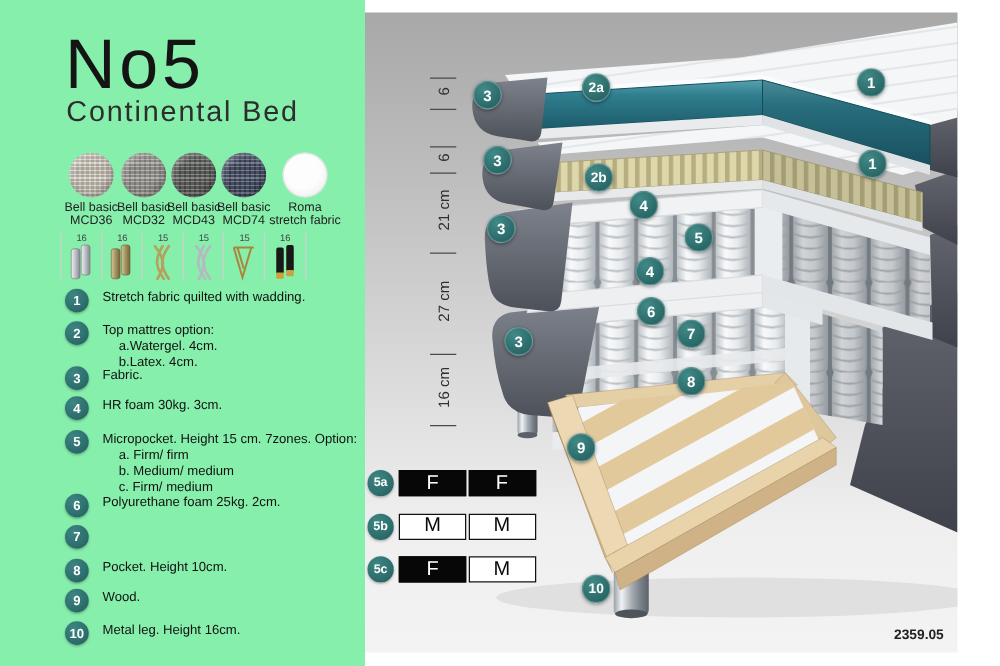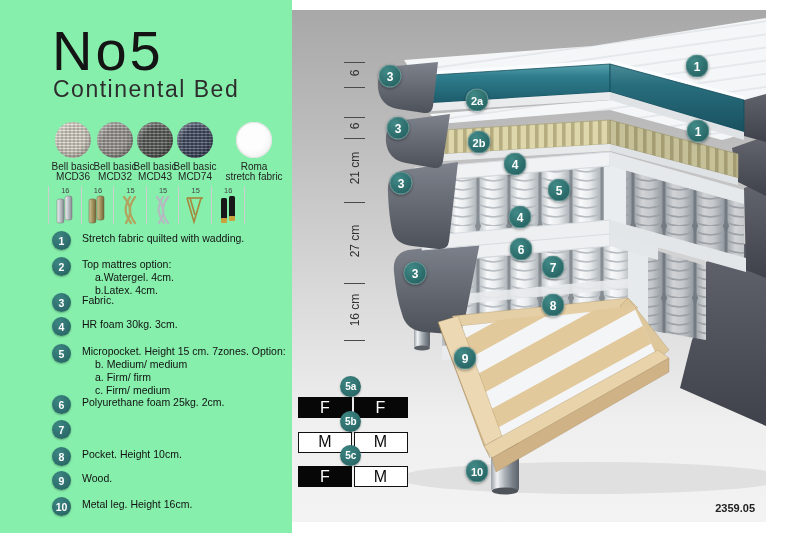--- a/index.html
+++ b/index.html
@@ -49,21 +49,21 @@
 
   .dbadge{position:absolute;width:23px;height:23px;border-radius:50%;
      transform:translate(-50%,-50%);
      background:radial-gradient(circle at 35% 28%, #418a87, #2d6e6d 60%, #225a59);
      color:#fff;font-weight:bold;font-size:12px;display:flex;align-items:center;
      justify-content:center;box-shadow:0 1px 3px rgba(0,0,0,.4);
      border:1px solid rgba(255,255,255,.25);box-sizing:border-box;}
   .dbadge.small-text{font-size:11px;}
 
   .firmness{position:absolute;left:2px;top:366px;}
-  .frow{display:flex;align-items:center;height:21px;margin-bottom:13.5px;flex-direction:column;}
+  .frow{display:flex;align-items:center;height:21px;margin-bottom:13.5px;}
   .fbadge{width:21px;height:21px;border-radius:50%;flex:0 0 21px;
      background:radial-gradient(circle at 35% 28%, #3c8582, #2d6e6d 62%, #235a59);
      color:#fff;font-size:10px;font-weight:bold;display:flex;align-items:center;
      justify-content:center;box-shadow:0 1px 2px rgba(0,0,0,.3);}
   .fbar{display:flex;margin-left:4px;}
   .fcell{width:54px;height:21px;display:flex;align-items:center;justify-content:center;
      font-size:16px;box-sizing:border-box;}
   .fcell.black{background:#070707;color:#fff;border:1px solid #070707;}
   .fcell.white{background:#fff;color:#0a0a0a;border:1.6px solid #111;}
   .fcell + .fcell{margin-left:1.5px;}
@@ -86,21 +86,21 @@
                  <div class="lbl">Bell basic<br>MCD32</div>
       </div>
       <div class="swatch" style="left: 125px;">
         <div class="circ" style="background-color:#595b57"></div>
                  <div class="lbl">Bell basic<br>MCD43</div>
       </div>
       <div class="swatch" style="left: 165px;">
         <div class="circ" style="background-color:#3f4961"></div>
                  <div class="lbl">Bell basic<br>MCD74</div>
       </div>
-      <div class="swatch plain" style="left: 224px;">
+      <div class="swatch plain" style="left: 214px;">
         <div class="circ" style="background-color:#fdfdfd"></div>
                  <div class="lbl">Roma<br>stretch fabric</div>
       </div>
     </div>
   <div class="legs-row" id="legs-row">
       <div class="leg-cell">
         <span class="leg-num">16</span>
                  <span class="leg-glyph"><svg width="22" height="30" viewBox="0 0 22 30">
             <defs>
               <linearGradient id="ls" x1="0" x2="1">
@@ -182,22 +182,22 @@
         <span class="lbadge">3</span>
                    <div class="ltext">Fabric.</div>
       </div>
       <div class="legend-item" style="top: 318px;">
         <span class="lbadge">4</span>
                    <div class="ltext">HR foam 30kg. 3cm.</div>
       </div>
       <div class="legend-item" style="top: 345px;">
         <span class="lbadge">5</span>
                    <div class="ltext">Micropocket. Height 15 cm. 7zones. Option:</div>
+        <div class="lsub">a. Firm/ firm</div>
         <div class="lsub">b. Medium/ medium</div>
-        <div class="lsub">a. Firm/ firm</div>
         <div class="lsub">c. Firm/ medium</div>
       </div>
       <div class="legend-item" style="top: 396px;">
         <span class="lbadge">6</span>
                    <div class="ltext">Polyurethane foam 25kg. 2cm.</div>
       </div>
       <div class="legend-item" style="top: 421px;">
         <span class="lbadge">7</span>
       </div>
       <div class="legend-item" style="top: 448px;">
@@ -363,21 +363,21 @@
       <div class="ruler-lbl" style="top: 56px;">6</div>
       <div class="ruler-lbl" style="top: 109px;">6</div>
       <div class="ruler-lbl" style="top: 151px;">21 cm</div>
       <div class="ruler-lbl" style="top: 224px;">27 cm</div>
       <div class="ruler-lbl" style="top: 293px;">16 cm</div>
     </div>
 
   <div id="badges-layer">
       <div class="dbadge" style="left: 405px; top: 56px;">1</div>
       <div class="dbadge" style="left: 406px; top: 121px;">1</div>
-      <div class="dbadge small-text" style="left: 185px; top: 90px; text-align: right;">2a</div>
+      <div class="dbadge small-text" style="left: 185px; top: 60px; text-align: right;">2a</div>
       <div class="dbadge small-text" style="left: 187px; top: 132px;">2b</div>
       <div class="dbadge" style="left: 98px; top: 66px;">3</div>
       <div class="dbadge" style="left: 106px; top: 118px;">3</div>
       <div class="dbadge" style="left: 109px; top: 173px;">3</div>
       <div class="dbadge" style="left: 123px; top: 263px;">3</div>
       <div class="dbadge" style="left: 223px; top: 154px;">4</div>
       <div class="dbadge" style="left: 267px; top: 180px;">5</div>
       <div class="dbadge" style="left: 228px; top: 207px;">4</div>
       <div class="dbadge" style="left: 229px; top: 239px;">6</div>
       <div class="dbadge" style="left: 261px; top: 257px;">7</div>

